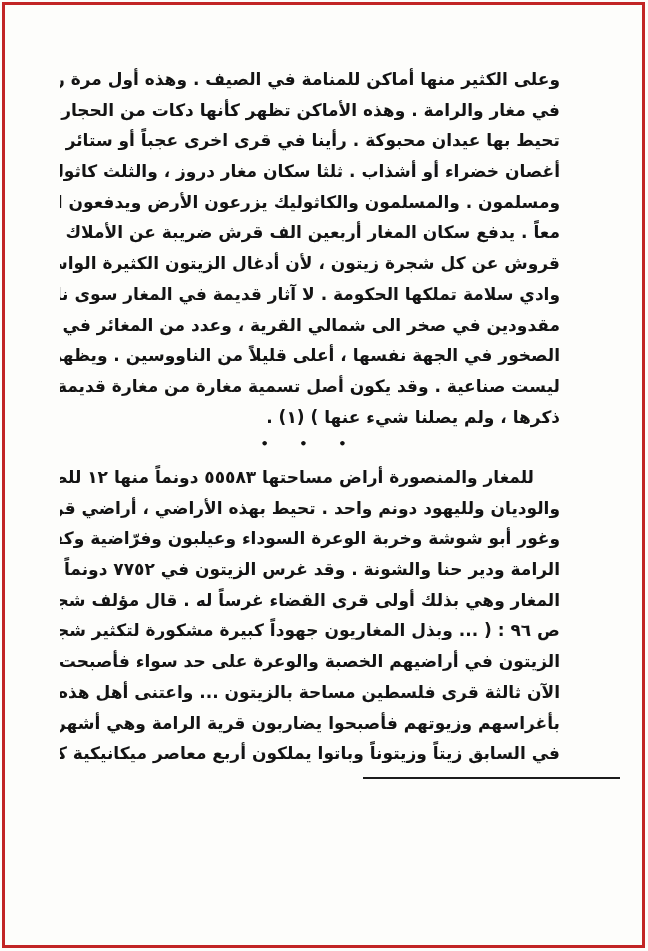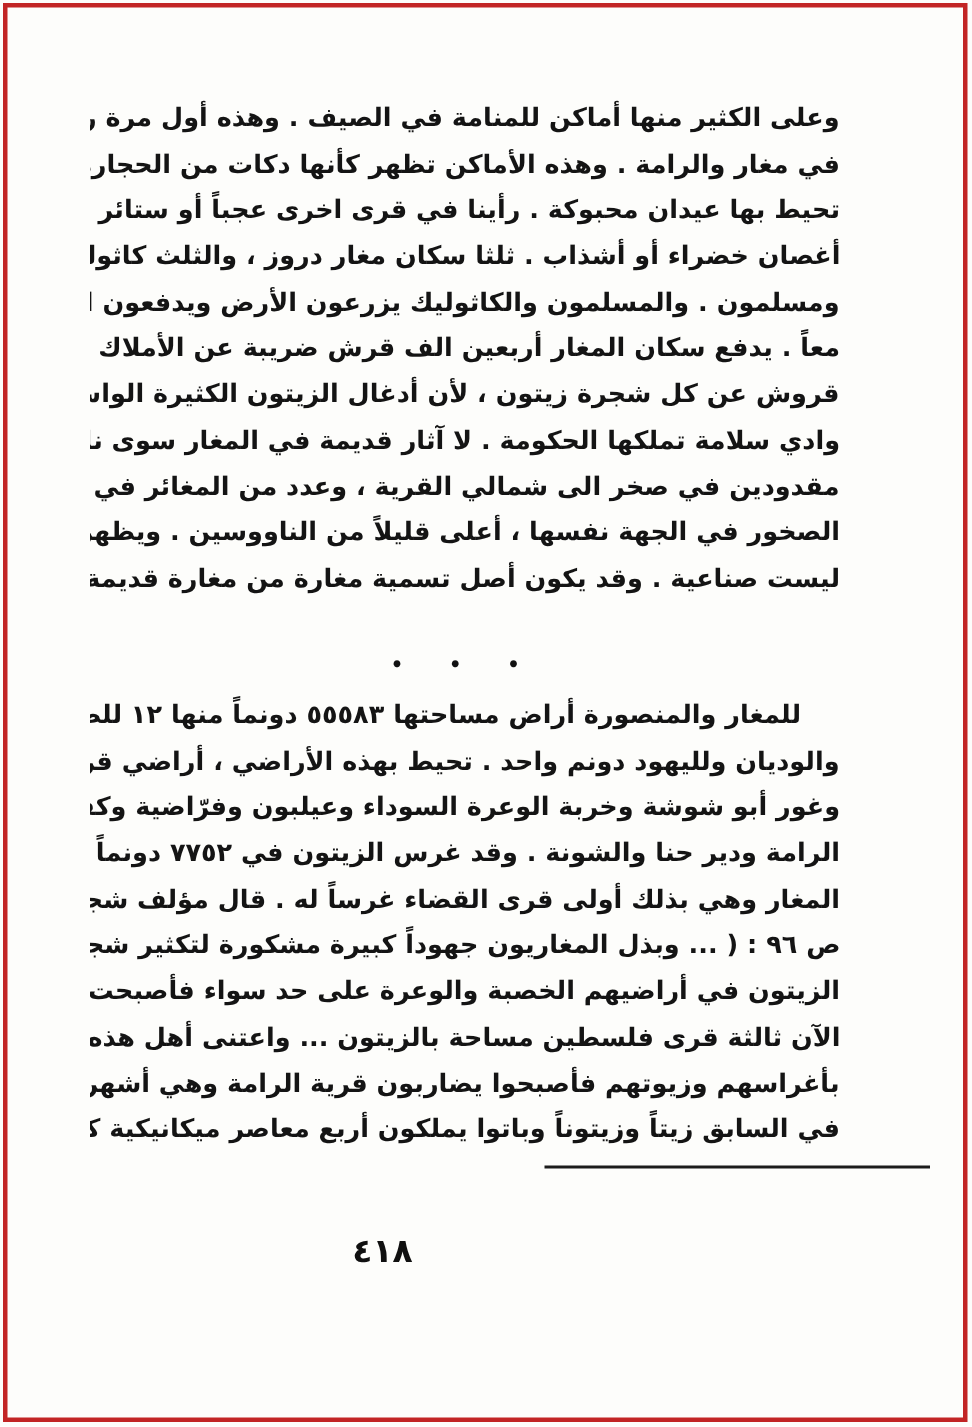--- a/index.html
+++ b/index.html
@@ -81,35 +81,35 @@
     <div class="line">في مغار والرامة . وهذه الأماكن تظهر كأنها دكات من الحجارة أو الطين ،</div>
     <div class="line">تحيط بها عيدان محبوكة . رأينا في قرى اخرى عجباً أو ستائر مصنوعة من</div>
     <div class="line">أغصان خضراء أو أشذاب . ثلثا سكان مغار دروز ، والثلث كاثوليك</div>
     <div class="line">ومسلمون . والمسلمون والكاثوليك يزرعون الأرض ويدفعون الضرائب</div>
     <div class="line">معاً . يدفع سكان المغار أربعين الف قرش ضريبة عن الأملاك ، وخمسة</div>
     <div class="line">قروش عن كل شجرة زيتون ، لأن أدغال الزيتون الكثيرة الواسعة في</div>
     <div class="line">وادي سلامة تملكها الحكومة . لا آثار قديمة في المغار سوى ناووسين</div>
     <div class="line">مقدودين في صخر الى شمالي القرية ، وعدد من المغائر في صف من</div>
     <div class="line">الصخور في الجهة نفسها ، أعلى قليلاً من الناووسين . ويظهر ان المغائر</div>
     <div class="line">ليست صناعية . وقد يكون أصل تسمية مغارة من مغارة قديمة لم يرد</div>
+    <div class="line endline">ذكرها ، ولم يصلنا شيء عنها ) (١) .</div>
   </div>
 
   <div class="separator">• • •</div>
 
   <div class="para para2">
     <div class="line indent">للمغار والمنصورة أراض مساحتها ٥٥٥٨٣ دونماً منها ١٢ للطرق</div>
     <div class="line">والوديان ولليهود دونم واحد . تحيط بهذه الأراضي ، أراضي قرى ياقوق</div>
     <div class="line">وغور أبو شوشة وخربة الوعرة السوداء وعيلبون وفرّاضية وكفرعنان و</div>
     <div class="line">الرامة ودير حنا والشونة . وقد غرس الزيتون في ٧٧٥٢ دونماً من أراضي</div>
     <div class="line">المغار وهي بذلك أولى قرى القضاء غرساً له . قال مؤلف شجرة الزيتون :</div>
     <div class="line">ص ٩٦ : ( ... وبذل المغاريون جهوداً كبيرة مشكورة لتكثير شجرة</div>
     <div class="line">الزيتون في أراضيهم الخصبة والوعرة على حد سواء فأصبحت هذه القرية</div>
     <div class="line">الآن ثالثة قرى فلسطين مساحة بالزيتون ... واعتنى أهل هذه القرية</div>
     <div class="line">بأغراسهم وزيوتهم فأصبحوا يضاربون قرية الرامة وهي أشهر قرى فلسطين</div>
     <div class="line">في السابق زيتاً وزيتوناً وباتوا يملكون أربع معاصر ميكانيكية كبيرة منها</div>
   </div>
 
   <div class="footnote-divider"></div>
 
 
-  <div class="page-number">٤١٨</div>
 
 </div>
 
 </body></html>

